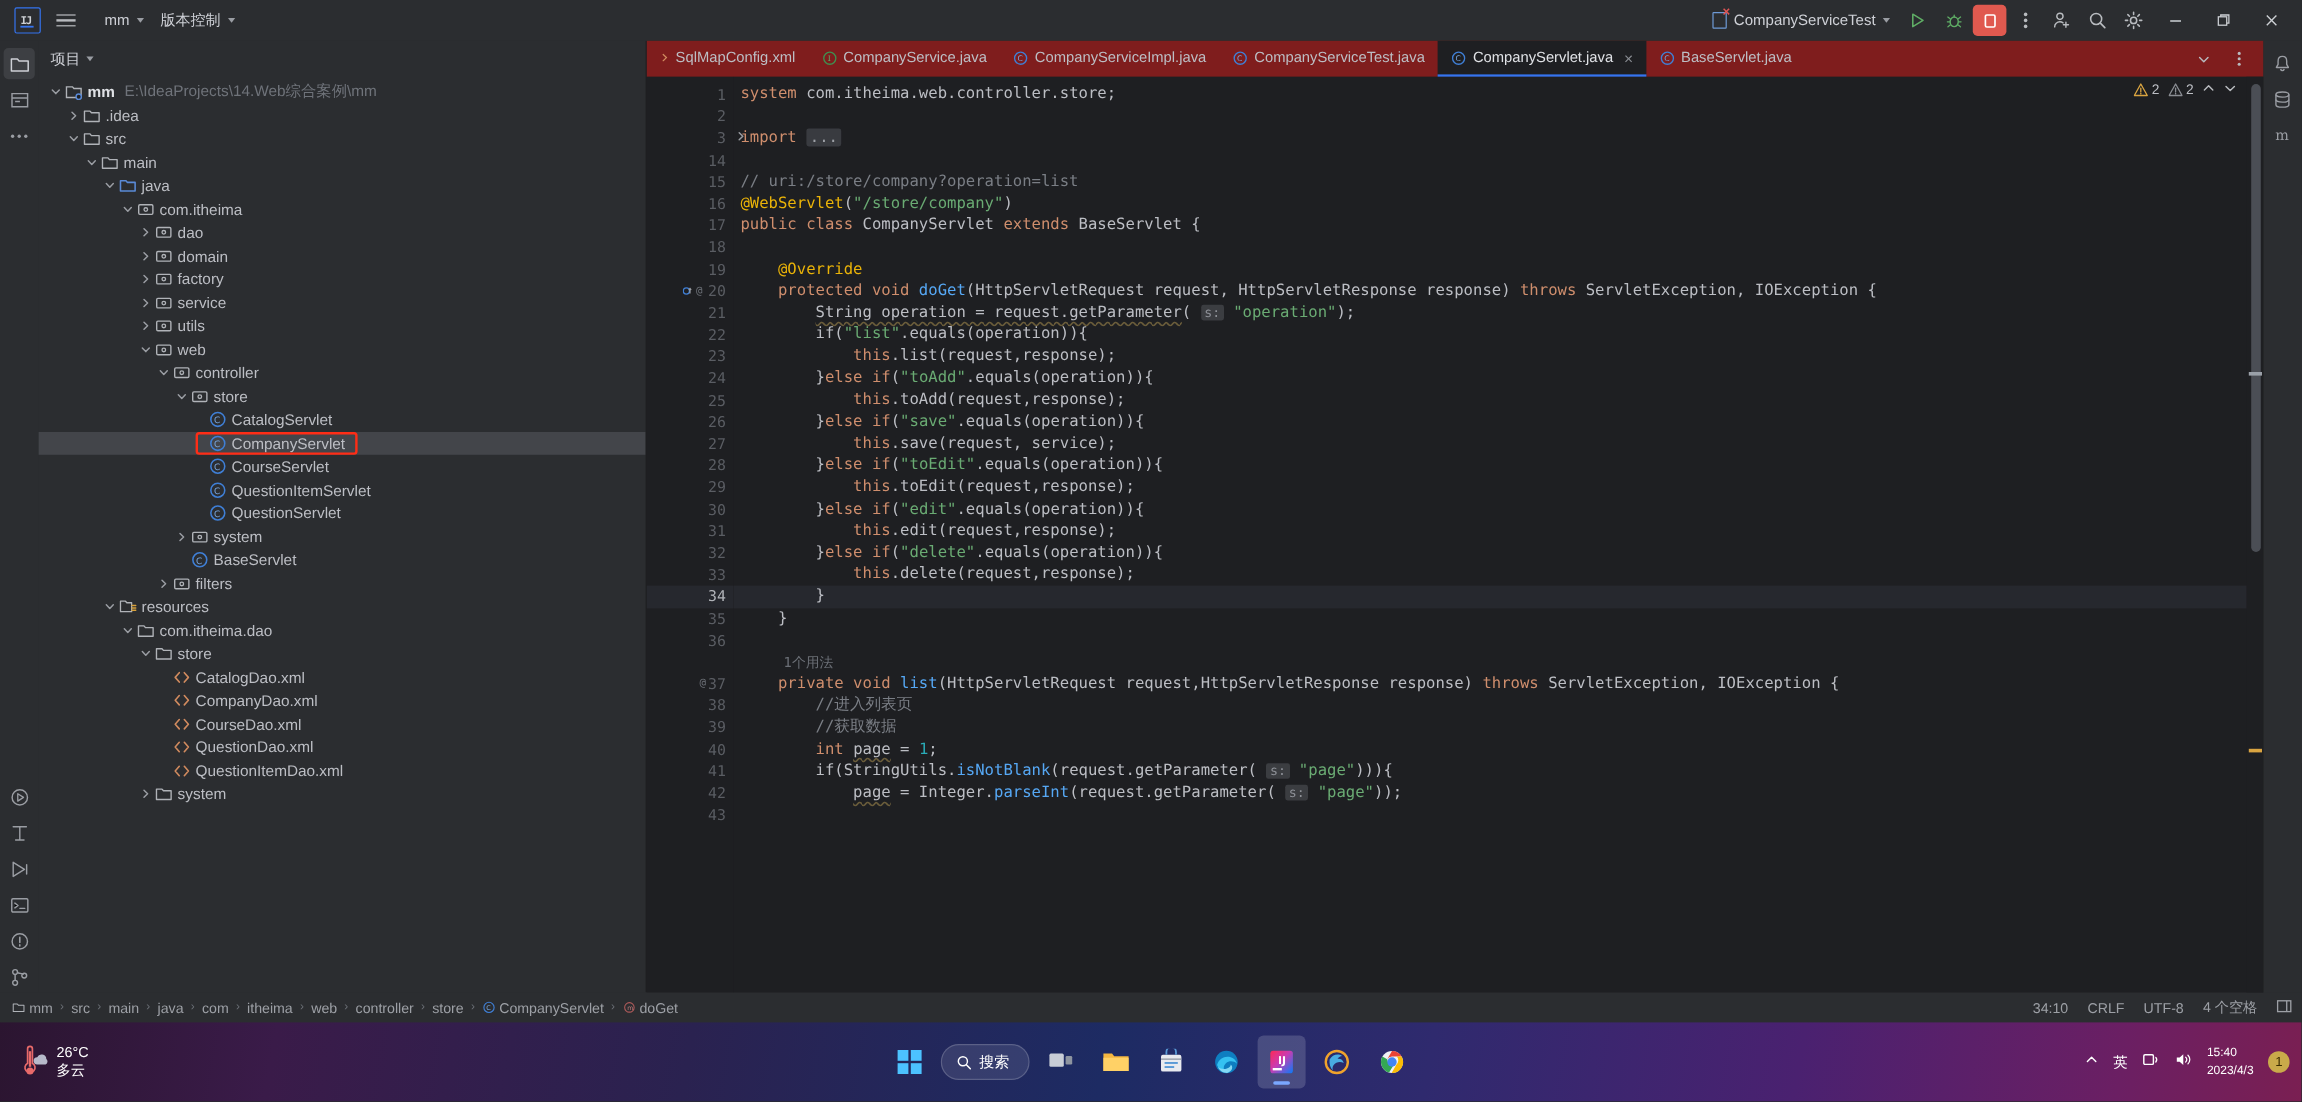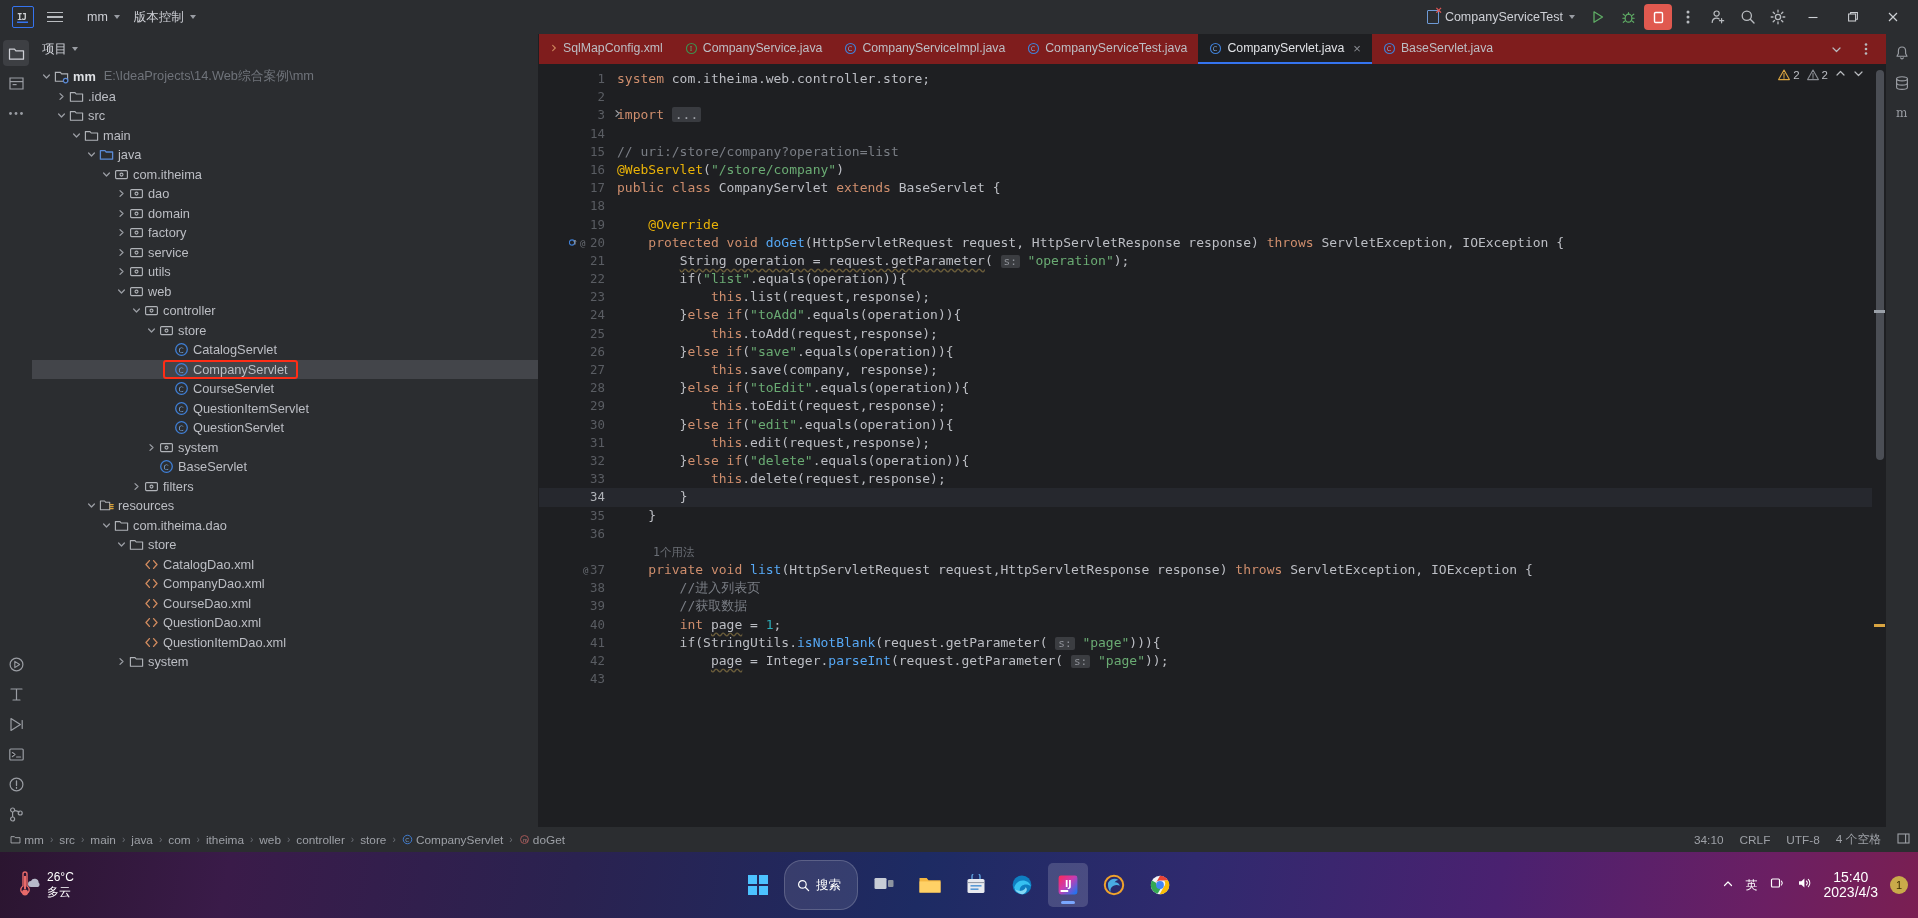--- a/index.html
+++ b/index.html
@@ -121,30 +121,30 @@
   .taskbar { height:66px; width:1918px;
     background:linear-gradient(100deg,#2b1530 0%,#3a1b49 12%,#2a2250 30%,#1d2b63 48%,#2f2a6e 62%,#4a2170 78%,#6b1f63 92%,#7a1f52 100%);
     display:flex; align-items:center; position:relative; }
   .weather { display:flex; align-items:center; gap:7px; margin-left:14px; color:#fff; }
   .wx-ico { width:26px;height:30px; position:relative; }
   .wx-txt { font-size:12px; line-height:15px; }
   .tb-center { position:absolute; left:50%; transform:translateX(-50%);
     display:flex; align-items:center; gap:6px; }
   .start { width:40px;height:40px;display:flex;align-items:center;justify-content:center;
     border-radius:5px; cursor:pointer; }
-  .searchbox { height:50px; background:rgba(255,255,255,.10); border:1px solid rgba(255,255,255,.18);
+  .searchbox { height:30px; background:rgba(255,255,255,.10); border:1px solid rgba(255,255,255,.18);
     border-radius:18px; display:flex;align-items:center;gap:6px; padding:0 16px 0 12px;
     color:#fff; font-size:12.5px; cursor:pointer; }
   .tbicon { width:40px;height:44px; display:flex;flex-direction:column;align-items:center;
     justify-content:center; border-radius:5px; cursor:pointer; position:relative; }
   .tbicon.run:after { content:""; position:absolute; bottom:3px; width:14px;height:3px;
     background:#7aa7ff; border-radius:2px; }
   .tbicon.active { background:rgba(255,255,255,.16); }
   .tray { position:absolute; right:10px; display:flex; align-items:center; gap:12px; color:#fff; }
-  .clock { font-size:14px; line-height:15px; text-align:center; cursor:pointer; }
+  .clock { font-size:10px; line-height:15px; text-align:left; cursor:pointer; }
   .notifdot { width:18px;height:18px;border-radius:50%;background:#c9aa4a;color:#3a2c00;
     font-size:11px;display:flex;align-items:center;justify-content:center; }
 </style>
 </head>
 <body>
 
 <div class="ide">
 
   <div class="titlebar">
     <div class="ij-logo">
@@ -811,21 +811,21 @@
             <div class="cl"><span class="kw">public class </span><span class="plain">CompanyServlet </span><span class="kw">extends </span><span class="plain">BaseServlet {</span></div>
             <div class="cl"></div>
             <div class="cl"><span class="ann">    @Override</span></div>
             <div class="cl"><span class="kw">    protected void </span><span class="mth">doGet</span><span class="plain">(HttpServletRequest request, HttpServletResponse response) </span><span class="kw">throws </span><span class="plain">ServletException, IOException {</span></div>
             <div class="cl"><span class="plain">        </span><span class="wavy">String operation = request.getParameter</span><span class="plain">( </span><span class="hint">s:</span><span class="plain"> </span><span class="str">"operation"</span><span class="plain">);</span></div>
             <div class="cl"><span class="plain">        if(</span><span class="str">"list"</span><span class="plain">.equals(operation)){</span></div>
             <div class="cl"><span class="plain">            </span><span class="kw">this</span><span class="plain">.list(request,response);</span></div>
             <div class="cl"><span class="plain">        }</span><span class="kw">else if</span><span class="plain">(</span><span class="str">"toAdd"</span><span class="plain">.equals(operation)){</span></div>
             <div class="cl"><span class="plain">            </span><span class="kw">this</span><span class="plain">.toAdd(request,response);</span></div>
             <div class="cl"><span class="plain">        }</span><span class="kw">else if</span><span class="plain">(</span><span class="str">"save"</span><span class="plain">.equals(operation)){</span></div>
-            <div class="cl"><span class="plain">            </span><span class="kw">this</span><span class="plain">.save(company, response);</span></div>
+            <div class="cl"><span class="plain">            </span><span class="kw">this</span><span class="plain">.save(request, service);</span></div>
             <div class="cl"><span class="plain">        }</span><span class="kw">else if</span><span class="plain">(</span><span class="str">"toEdit"</span><span class="plain">.equals(operation)){</span></div>
             <div class="cl"><span class="plain">            </span><span class="kw">this</span><span class="plain">.toEdit(request,response);</span></div>
             <div class="cl"><span class="plain">        }</span><span class="kw">else if</span><span class="plain">(</span><span class="str">"edit"</span><span class="plain">.equals(operation)){</span></div>
             <div class="cl"><span class="plain">            </span><span class="kw">this</span><span class="plain">.edit(request,response);</span></div>
             <div class="cl"><span class="plain">        }</span><span class="kw">else if</span><span class="plain">(</span><span class="str">"delete"</span><span class="plain">.equals(operation))</span><span class="plain">{</span></div>
             <div class="cl"><span class="plain">            </span><span class="kw">this</span><span class="plain">.delete(request,response);</span></div>
             <div class="cl cur"><span class="plain">        </span><span class="plain">}</span></div>
             <div class="cl"><span class="plain">    }</span></div>
             <div class="cl"></div>
             <div class="cl"><span class="usage" style="margin-left: 36px;">1个用法</span></div>

